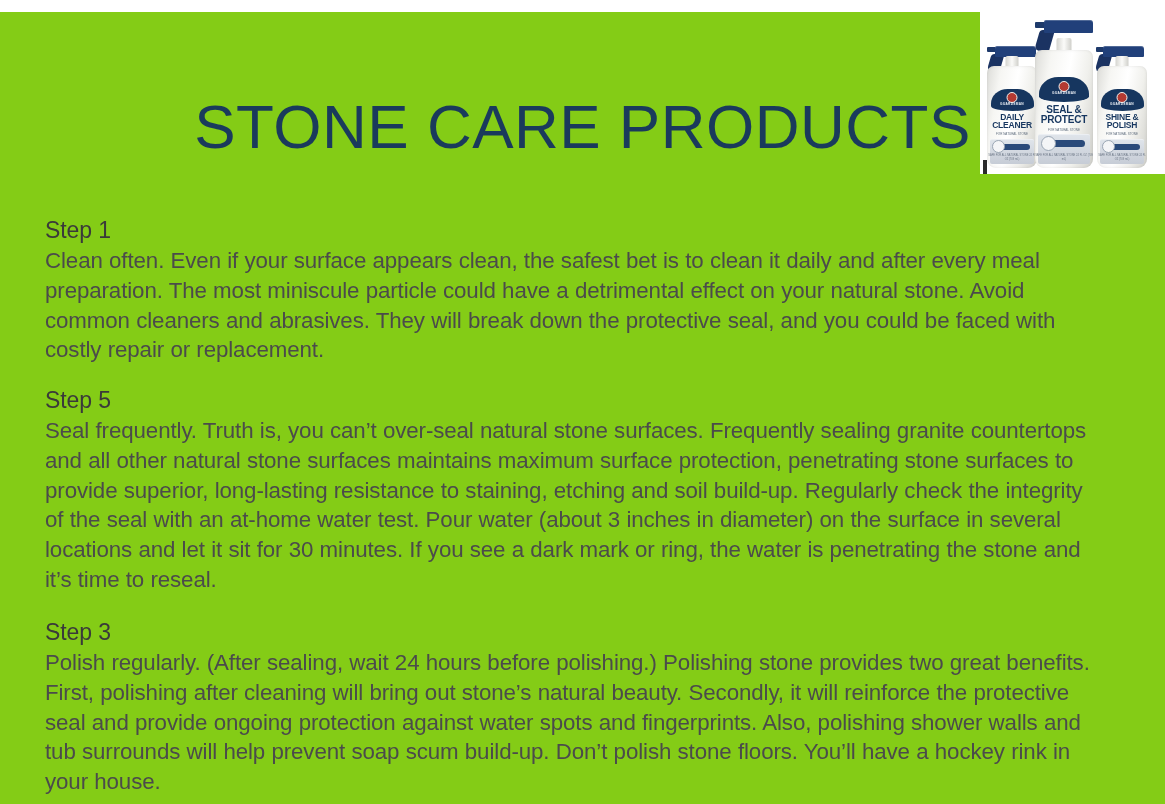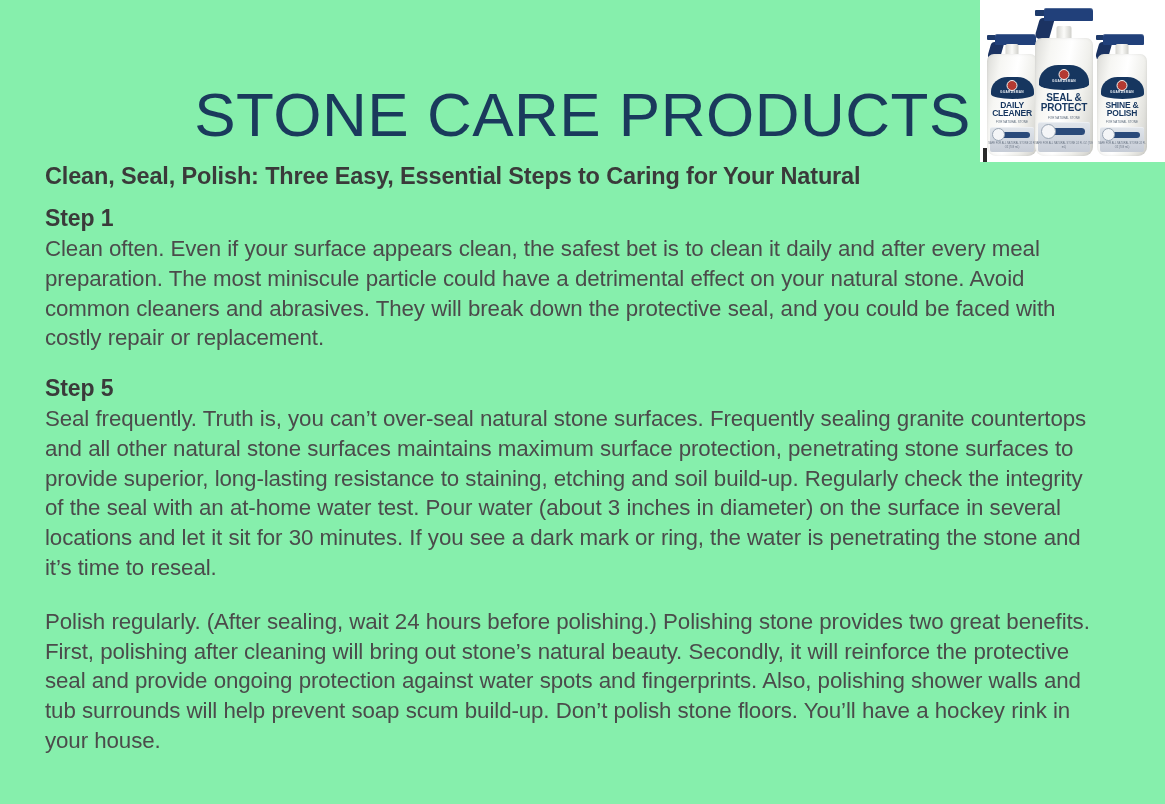--- a/index.html
+++ b/index.html
@@ -12,21 +12,22 @@
     height: 804px;
     font-family: "Liberation Sans", sans-serif;
     position: relative;
     overflow: hidden;
     -webkit-font-smoothing: antialiased;
   }
 
   #page {
     position: absolute;
     inset: 0;
-    background: #86efac;
+    background: #84cc16;
+    margin-top: 12px;
   }
 
   
   .title {
     position: absolute;
     left: 0;
     top: 42px;
     width: 1165px;
     text-align: center;
     font-size: 62px;
@@ -53,21 +54,21 @@
   }
 
   
   .step {
     position: absolute;
     left: 45px;
     width: 1062px;
   }
   .step-heading {
     font-size: 23px;
-    font-weight: bold;
+    font-weight: normal;
     color: #3a3a3a;
     letter-spacing: -0.1px;
     margin: 0 0 3px 0;
     line-height: 1.15;
   }
   .step-body {
     font-size: 22.3px;
     color: #4b4b4b;
     line-height: 1.33;
     letter-spacing: -0.1px;
@@ -258,33 +259,33 @@
     background: #2b2b2b;
   }
 </style>
 </head>
 <body>
 
 <div id="page">
 
   <h1 class="title">STONE CARE PRODUCTS</h1>
 
-  <h2 class="subtitle">Clean, Seal, Polish: Three Easy, Essential Steps to Caring for Your Natural</h2>
 
   <section class="step" id="step-1">
     <div class="step-heading">Step 1</div>
     <p class="step-body">Clean often.  Even if your surface appears clean, the safest bet is to clean it daily and after every meal preparation.  The most miniscule particle could have a detrimental effect on your natural stone.  Avoid common cleaners and abrasives.  They will break down the protective seal, and you could be faced with costly repair or replacement.</p>
   </section>
 
   <section class="step" id="step-2">
     <div class="step-heading">Step 5</div>
     <p class="step-body">Seal frequently.  Truth is, you can’t over-seal natural stone surfaces. Frequently sealing granite countertops and all other natural stone surfaces maintains maximum surface protection, penetrating stone surfaces to provide superior, long-lasting resistance to staining, etching and soil build-up. Regularly check the integrity of the seal with an at-home water test. Pour water (about 3 inches in diameter) on the surface in several locations and let it sit for 30 minutes. If you see a dark mark or ring, the water is penetrating the stone and it’s time to reseal.</p>
   </section>
 
   <section class="step" id="step-3">
+    <div class="step-heading">Step 3</div>
     <p class="step-body">Polish regularly. (After sealing, wait 24 hours before polishing.)  Polishing stone provides two great benefits.  First, polishing after cleaning will bring out stone’s natural beauty.  Secondly, it will reinforce the protective seal and provide ongoing protection against water spots and fingerprints.  Also, polishing shower walls and tub surrounds will help prevent soap scum build-up.  Don’t polish stone floors.  You’ll have a hockey rink in your house.</p>
   </section>
 
   <div class="product-photo">
 
     <div class="bottle" id="bottle-daily-cleaner">
       <div class="trig-handle"></div>
       <div class="nozzle"></div>
       <div class="trig-top"></div>
       <div class="neck"></div>

